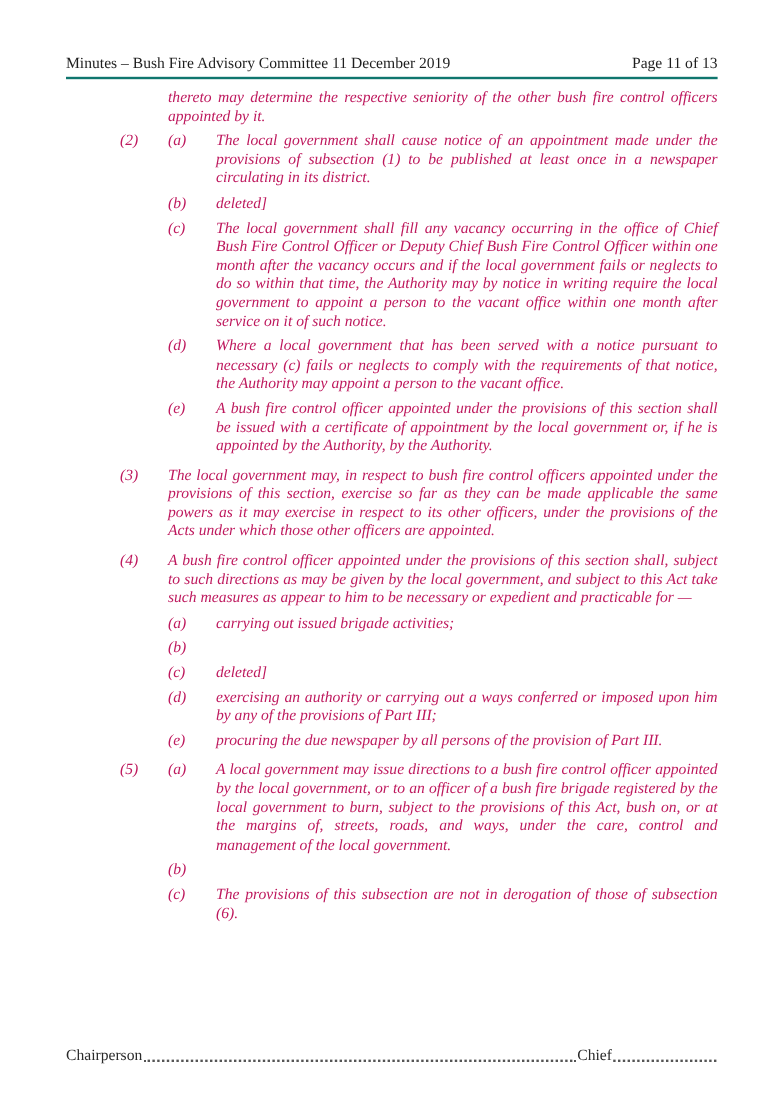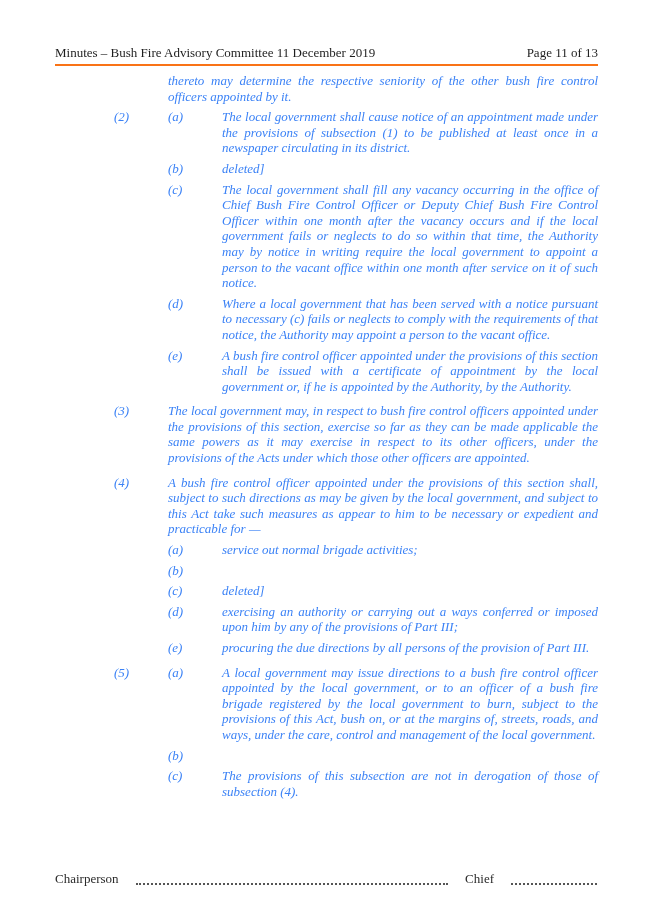--- a/index.html
+++ b/index.html
@@ -11,48 +11,47 @@
     overflow: hidden;
     color: #1e1e1e;
   }
   .page { position: absolute; inset: 0; }
 
   
   .header {
     position: absolute; left: 55px; right: 55px; top: 45px;
     display: flex; justify-content: space-between; align-items: flex-end;
     font-size: 13px;
-    border-bottom: 2px solid #f97316;
+    border-bottom: 2px solid #0f766e;
     padding-bottom: 3px;
     white-space: nowrap;
   }
 
   
   .content { position: absolute; left: 55px; right: 55px; top: 73px; }
   .row {
     display: grid;
     grid-template-columns: 45px 40px 40px 1fr;
     font-style: italic;
     font-size: 13px;
     line-height: 15.6px;
-    color: #3b82f6;
-    gap: 14px;
+    color: #be185d;
   }
   .row + .row { margin-top: 5px; }
   .row.gap-lg { margin-top: 9px; }
   .c-num   { grid-column: 2; }
   .c-letter{ grid-column: 3; }
   .c-text  { grid-column: 4; text-align: justify; }
   .c-text.wide { grid-column: 3 / 5; }
 
   
   .footer {
     position: absolute; left: 55px; right: 55px; bottom: 36px;
     display: flex; align-items: flex-end;
-    font-size: 13px; color: #2a2a2a; gap: 16px;
+    font-size: 13px; color: #2a2a2a;
   }
   .leader { border-bottom: 2px dotted #555; height: 4px; margin: 0 1px 2px 1px; }
   .leader.grow { flex: 1; }
   .leader.date-leader { width: 86px; }
 </style>
 </head>
 <body>
 
 <div class="page">
 
@@ -98,54 +97,54 @@
       <span class="c-text wide">The local government may, in respect to bush fire control officers appointed under the provisions of this section, exercise so far as they can be made applicable the same powers as it may exercise in respect to its other officers, under the provisions of the Acts under which those other officers are appointed.</span>
     </div>
       <div class="row gap-lg">
       <span class="c-num">(4)</span>
 
       <span class="c-text wide">A bush fire control officer appointed under the provisions of this section shall, subject to such directions as may be given by the local government, and subject to this Act take such measures as appear to him to be necessary or expedient and practicable for —</span>
     </div>
       <div class="row">
       <span class="c-num"></span>
       <span class="c-letter">(a)</span>
-      <span class="c-text">service out normal brigade activities;</span>
+      <span class="c-text">carrying out issued brigade activities;</span>
     </div>
       <div class="row">
       <span class="c-num"></span>
       <span class="c-letter">(b)</span>
     </div>
       <div class="row">
       <span class="c-num"></span>
       <span class="c-letter">(c)</span>
       <span class="c-text">deleted]</span>
     </div>
       <div class="row">
       <span class="c-num"></span>
       <span class="c-letter">(d)</span>
       <span class="c-text">exercising an authority or carrying out a ways conferred or imposed upon him by any of the provisions of Part III;</span>
     </div>
       <div class="row">
       <span class="c-num"></span>
       <span class="c-letter">(e)</span>
-      <span class="c-text">procuring the due directions by all persons of the provision of Part III.</span>
+      <span class="c-text">procuring the due newspaper by all persons of the provision of Part III.</span>
     </div>
       <div class="row gap-lg">
       <span class="c-num">(5)</span>
       <span class="c-letter">(a)</span>
       <span class="c-text">A local government may issue directions to a bush fire control officer appointed by the local government, or to an officer of a bush fire brigade registered by the local government to burn, subject to the provisions of this Act, bush on, or at the margins of, streets, roads, and ways, under the care, control and management of the local government.</span>
     </div>
       <div class="row">
       <span class="c-num"></span>
       <span class="c-letter">(b)</span>
     </div>
       <div class="row">
       <span class="c-num"></span>
       <span class="c-letter">(c)</span>
-      <span class="c-text">The provisions of this subsection are not in derogation of those of subsection (4).</span>
+      <span class="c-text">The provisions of this subsection are not in derogation of those of subsection (6).</span>
     </div>
     </div>
 
   <div class="footer">
     <span>Chairperson</span>
     <span class="leader grow"></span>
     <span>Chief</span>
     <span class="leader date-leader"></span>
   </div>
 

